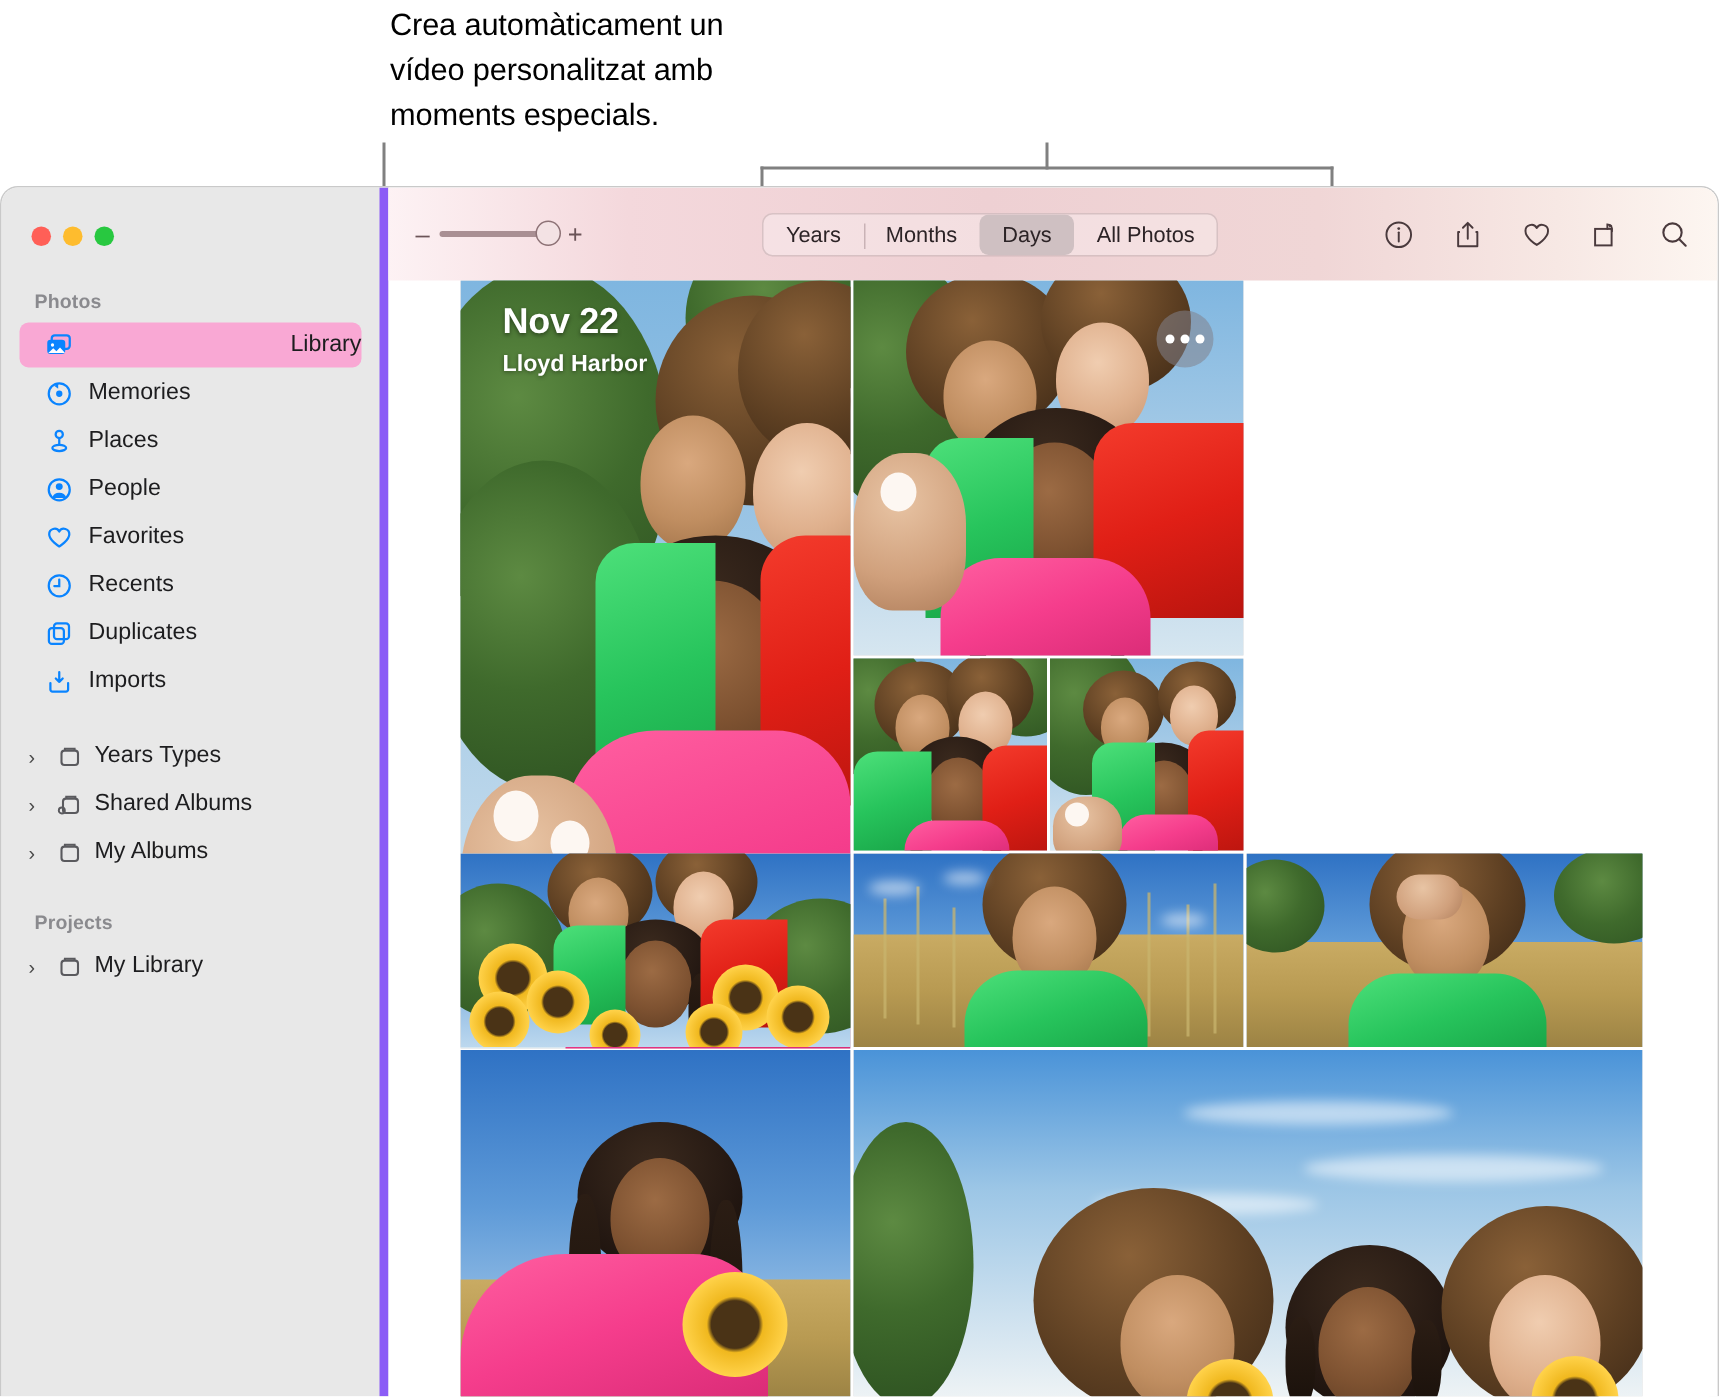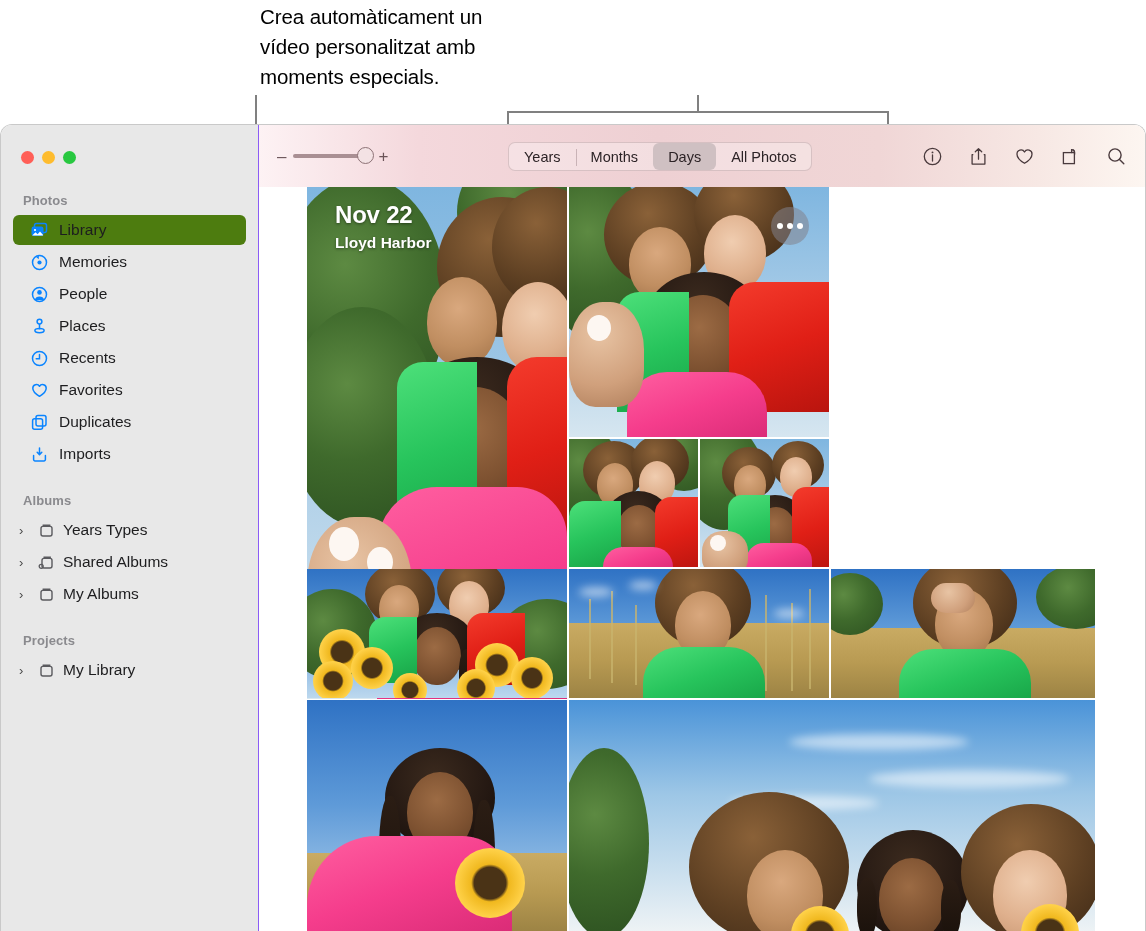--- a/index.html
+++ b/index.html
@@ -48,21 +48,21 @@
     border: 1px solid #c9c9c9;
     border-bottom: none;
     overflow: hidden;
     display: flex;
   }
 
   
   #sidebar {
     width: 258px; height: 100%;
     background: #e8e8e8;
-    border-right: 1px solid #8b5cf6;
+    border-right: 6px solid #8b5cf6;
     flex: 0 0 258px;
     position: relative;
     padding-top: 0;
   }
   #traffic-lights {
     display: flex; gap: 8px;
     padding: 26px 0 0 20px;
     height: 62px;
     align-items: flex-start;
   }
@@ -79,21 +79,21 @@
   .sb-item {
     display: flex; align-items: center;
     height: 30px;
     margin: 2px 12px;
     padding-left: 17px;
     border-radius: 6px;
     font-size: 15.5px;
     color: #1d1d1f;
     gap: 10px;
   }
-  .sb-item.selected { background: #4d7c0f; }
+  .sb-item.selected { background: #f9a8d4; justify-content: space-between; }
   .sb-icon { width: 19px; height: 19px; flex: 0 0 19px; display:flex; align-items:center; justify-content:center; }
   .sb-icon svg { display:block; }
   .sb-label { white-space: nowrap; }
   .disc {
     width: 13px; flex: 0 0 13px;
     color: #4a4a4a; font-size: 13px; line-height: 1;
     margin-right: -2px;
   }
   .sb-item.group { padding-left: 6px; gap: 7px; }
   .sb-gap { height: 16px; }
@@ -259,81 +259,80 @@
             <circle cx="9.5" cy="9.5" r="2.1" fill="#0a84ff"></circle>
             <path d="M8.8 2.5L6.3 4.3l2.5 1.9z" fill="#0a84ff"></path>
           </svg>
         </span>
         <span class="sb-label">Memories</span>
       </div>
 
       <div class="sb-item">
         <span class="sb-icon">
           <svg width="19" height="19" viewBox="0 0 19 19">
+            <circle cx="9.5" cy="4.6" r="2.4" fill="none" stroke="#0a84ff" stroke-width="1.5"></circle>
+            <path d="M9.5 7v5.4" stroke="#0a84ff" stroke-width="1.5" fill="none"></path>
+            <ellipse cx="9.5" cy="13.6" rx="4.6" ry="2.1" fill="none" stroke="#0a84ff" stroke-width="1.5"></ellipse>
+          </svg>
+        </span>
+        <span class="sb-label">Places</span>
+      </div>
+
+      <div class="sb-item">
+        <span class="sb-icon">
+          <svg width="19" height="19" viewBox="0 0 19 19">
             <circle cx="9.5" cy="9.5" r="7" fill="none" stroke="#0a84ff" stroke-width="1.5"></circle>
             <circle cx="9.5" cy="7.4" r="2.3" fill="#0a84ff"></circle>
             <path d="M4.6 15a5.2 5.2 0 019.8 0z" fill="#0a84ff"></path>
           </svg>
         </span>
         <span class="sb-label">People</span>
       </div>
 
       <div class="sb-item">
         <span class="sb-icon">
           <svg width="19" height="19" viewBox="0 0 19 19">
-            <circle cx="9.5" cy="4.6" r="2.4" fill="none" stroke="#0a84ff" stroke-width="1.5"></circle>
-            <path d="M9.5 7v5.4" stroke="#0a84ff" stroke-width="1.5" fill="none"></path>
-            <ellipse cx="9.5" cy="13.6" rx="4.6" ry="2.1" fill="none" stroke="#0a84ff" stroke-width="1.5"></ellipse>
-          </svg>
-        </span>
-        <span class="sb-label">Places</span>
+            <path d="M9.5 15.3S2.8 11.3 2.8 7.2a3.6 3.6 0 016.7-1.9 3.6 3.6 0 016.7 1.9c0 4.1-6.7 8.1-6.7 8.1z" fill="none" stroke="#0a84ff" stroke-width="1.5" stroke-linejoin="round"></path>
+          </svg>
+        </span>
+        <span class="sb-label">Favorites</span>
       </div>
 
       <div class="sb-item">
         <span class="sb-icon">
           <svg width="19" height="19" viewBox="0 0 19 19">
             <circle cx="9.5" cy="9.5" r="7" fill="none" stroke="#0a84ff" stroke-width="1.5"></circle>
             <path d="M9.5 5.4v4.3H6.2" stroke="#0a84ff" stroke-width="1.5" fill="none" stroke-linecap="round"></path>
           </svg>
         </span>
         <span class="sb-label">Recents</span>
       </div>
 
       <div class="sb-item">
         <span class="sb-icon">
           <svg width="19" height="19" viewBox="0 0 19 19">
-            <path d="M9.5 15.3S2.8 11.3 2.8 7.2a3.6 3.6 0 016.7-1.9 3.6 3.6 0 016.7 1.9c0 4.1-6.7 8.1-6.7 8.1z" fill="none" stroke="#0a84ff" stroke-width="1.5" stroke-linejoin="round"></path>
-          </svg>
-        </span>
-        <span class="sb-label">Favorites</span>
-      </div>
-
-      <div class="sb-item">
-        <span class="sb-icon">
-          <svg width="19" height="19" viewBox="0 0 19 19">
             <rect x="6" y="2.6" width="10" height="10.5" rx="2" fill="none" stroke="#0a84ff" stroke-width="1.5"></rect>
             <rect x="2.6" y="5.8" width="10" height="10.5" rx="2" fill="none" stroke="#0a84ff" stroke-width="1.5"></rect>
           </svg>
         </span>
         <span class="sb-label">Duplicates</span>
       </div>
 
       <div class="sb-item">
         <span class="sb-icon">
           <svg width="19" height="19" viewBox="0 0 19 19">
             <path d="M9.5 3v6.6m0 0L7.2 7.3m2.3 2.3l2.3-2.3" stroke="#0a84ff" stroke-width="1.5" fill="none" stroke-linecap="round"></path>
             <path d="M3.6 10.4v4.2a1.4 1.4 0 001.4 1.4h9a1.4 1.4 0 001.4-1.4v-4.2" fill="none" stroke="#0a84ff" stroke-width="1.5" stroke-linecap="round"></path>
           </svg>
         </span>
         <span class="sb-label">Imports</span>
       </div>
 
       <div class="sb-gap"></div>
 
-      <div class="sb-section-title">Albums</div>
 
       <div class="sb-item group">
         <span class="disc">›</span>
         <span class="sb-icon">
           <svg width="19" height="19" viewBox="0 0 19 19">
             <rect x="4" y="5.4" width="11" height="9.6" rx="2" fill="none" stroke="#5a5a5e" stroke-width="1.4"></rect>
             <path d="M6.3 5.4V4.2h6.4v1.2" fill="none" stroke="#5a5a5e" stroke-width="1.4"></path>
           </svg>
         </span>
         <span class="sb-label">Years Types</span>

